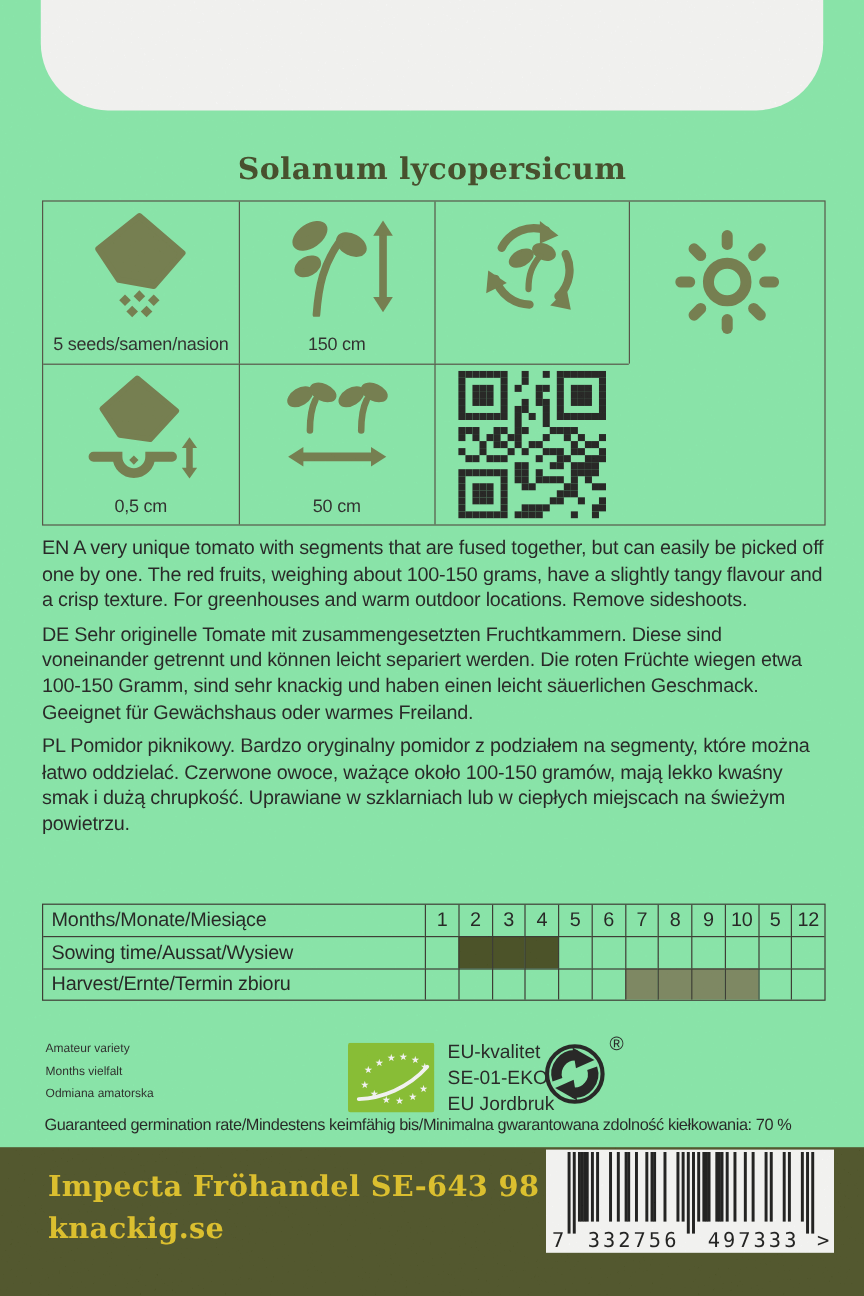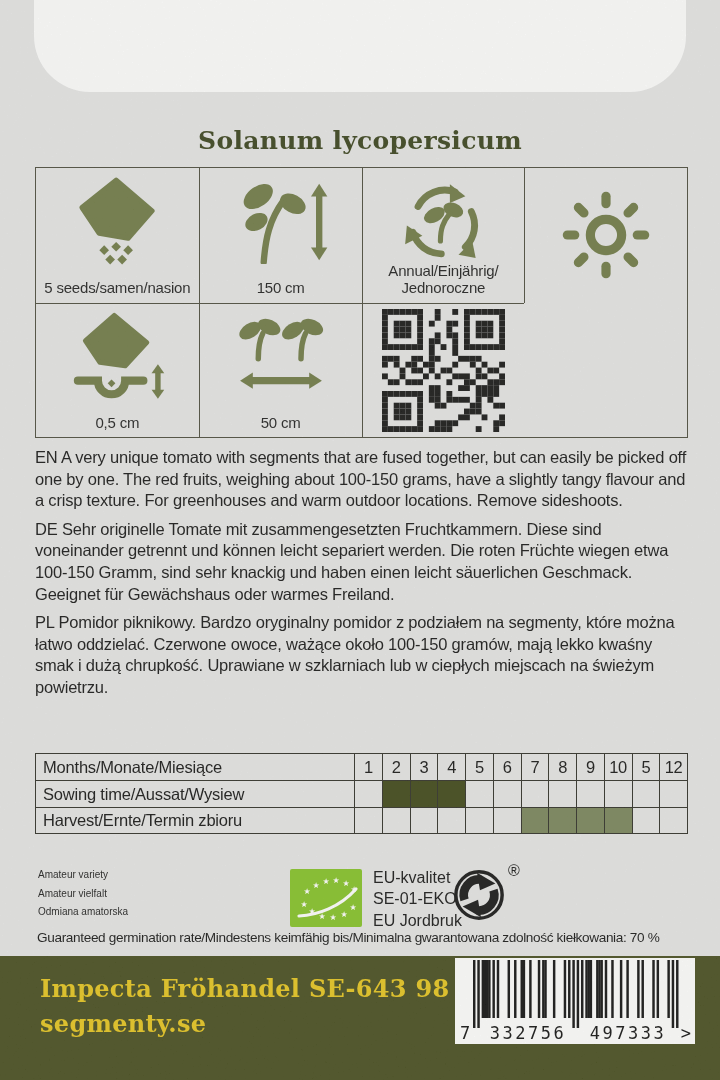--- a/index.html
+++ b/index.html
@@ -1,17 +1,17 @@
 <!DOCTYPE html>
 <html><head>
 <meta charset="utf-8">
 <style>
   *{margin:0;padding:0;box-sizing:border-box}
   html,body{width:720px;height:1080px;background:#fff}
-  .sheet{position:relative;width:720px;height:1080px;background:#e5e5e5;overflow:hidden;
+  .sheet{position:relative;width:720px;height:1080px;background:#86efac;overflow:hidden;
          font-family:"Liberation Sans",sans-serif;color:#1b1b1b}
   .notch{position:absolute;left:34px;top:-34px;width:652px;height:126px;background:#fefefe;
          border-radius:0 0 56px 56px}
   .title{position:absolute;left:0;top:126px;width:720px;text-align:center;
          font-family:"DejaVu Serif",serif;font-weight:700;font-size:25px;color:#3a431d;letter-spacing:.3px}
   
   .igrid{position:absolute;left:35px;top:167px;width:653px;height:271px;
          display:grid;grid-template-columns:repeat(4,1fr);grid-template-rows:repeat(2,1fr);
          border:1.8px solid #4b4b3d}
   .g-cell{position:relative;display:flex;align-items:center;justify-content:center;
@@ -101,22 +101,20 @@
         </g>
         <g fill="#6f7a46">
           <polygon points="76,20 58,6 58,28"></polygon>
           <polygon points="68,88 84,72 88,92"></polygon>
           <polygon points="8,54 6,76 26,66"></polygon>
           <ellipse cx="40" cy="42" rx="13" ry="8" transform="rotate(-28 40 42)"></ellipse>
           <ellipse cx="62" cy="36" rx="12" ry="8" transform="rotate(22 62 36)"></ellipse>
         </g>
         <path d="M47,72 C47,58 50,50 58,40" stroke="#6f7a46" stroke-width="6" fill="none" stroke-linecap="round"></path>
       </svg>
-      <div class="g-label">Annual/Einjährig/
-Jednoroczne</div>
     </div>
 
     <div class="g-cell">
       <svg class="icon" viewBox="0 0 100 100" width="92" height="92">
         <circle cx="50" cy="50" r="17" stroke="#6f7a46" stroke-width="10" fill="none"></circle>
         <g stroke="#6f7a46" stroke-width="10" stroke-linecap="round">
           <line x1="50" y1="8" x2="50" y2="16"></line>
           <line x1="50" y1="84" x2="50" y2="92"></line>
           <line x1="8" y1="50" x2="16" y2="50"></line>
           <line x1="84" y1="50" x2="92" y2="50"></line>
@@ -427,21 +425,21 @@
       <div class="cal-cell" style="background: rgb(121, 133, 91);"></div>
       <div class="cal-cell" style="background: rgb(121, 133, 91);"></div>
       <div class="cal-cell" style="background: rgb(121, 133, 91);"></div>
       <div class="cal-cell" style="background: rgb(121, 133, 91);"></div>
       <div class="cal-cell"></div>
       <div class="cal-cell"></div>
     </div>
 
   <div class="amateur">
     <div>Amateur variety</div>
-    <div>Amateur vielfalt</div>
+    <div>Months vielfalt</div>
     <div>Odmiana amatorska</div>
   </div>
 
   <svg class="eu-logo" viewBox="0 0 72 58" width="72" height="58">
     <rect width="72" height="58" rx="2" fill="#85c227"></rect>
     <g fill="#ffffff" font-family="DejaVu Sans, sans-serif" font-size="8" text-anchor="middle">
       <text x="17" y="25">★</text>
         <text x="26" y="19">★</text>
         <text x="36" y="15">★</text>
       <text x="46" y="14">★</text>
@@ -471,21 +469,21 @@
     </g>
     <polygon points="45,16 26,5 29,23" fill="#161616"></polygon>
     <polygon points="11,40 30,51 27,33" fill="#161616"></polygon>
   </svg>
   <span class="regmark">®</span>
 
   <div class="germ">Guaranteed germination rate/Mindestens keimfähig bis/Minimalna gwarantowana zdolność kiełkowania: 70 %</div>
 
   <div class="band">
     <div class="address">Impecta Fröhandel SE-643 98 JULITA</div>
-    <div class="website">segmenty.se</div>
+    <div class="website">knackig.se</div>
     <div class="barcode-box">
       <svg id="barcode" viewBox="0 0 234 82" width="234" height="82">
         <g id="bars" fill="#101010">
             <rect x="15.00" y="0" width="2.46" height="68"></rect>
             <rect x="19.32" y="0" width="2.46" height="68"></rect>
             <rect x="23.64" y="0" width="2.46" height="58"></rect>
             <rect x="25.80" y="0" width="2.46" height="58"></rect>
             <rect x="27.96" y="0" width="2.46" height="58"></rect>
             <rect x="30.12" y="0" width="2.46" height="58"></rect>
             <rect x="34.44" y="0" width="2.46" height="58"></rect>

